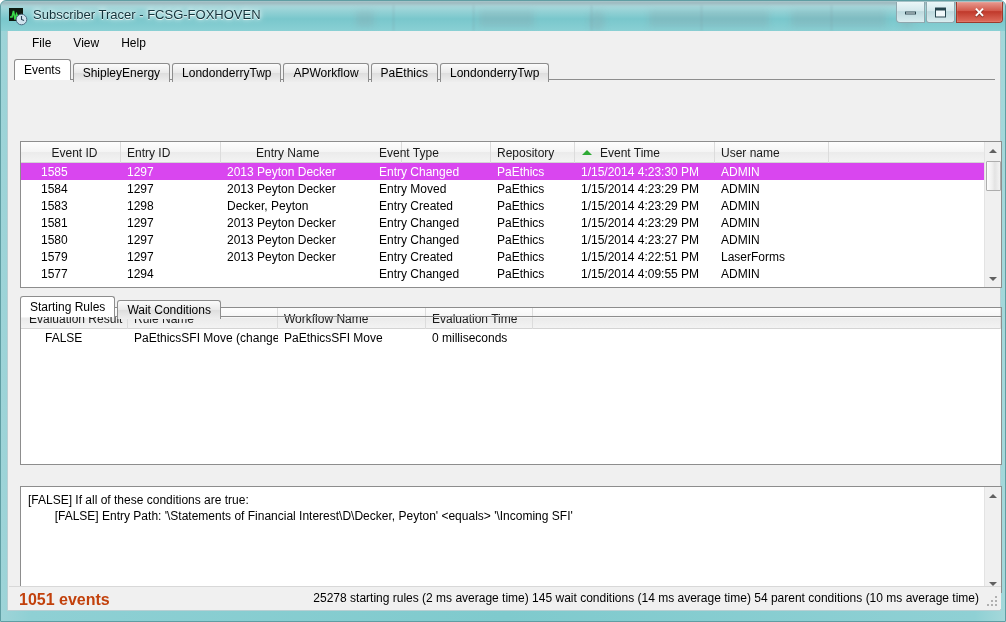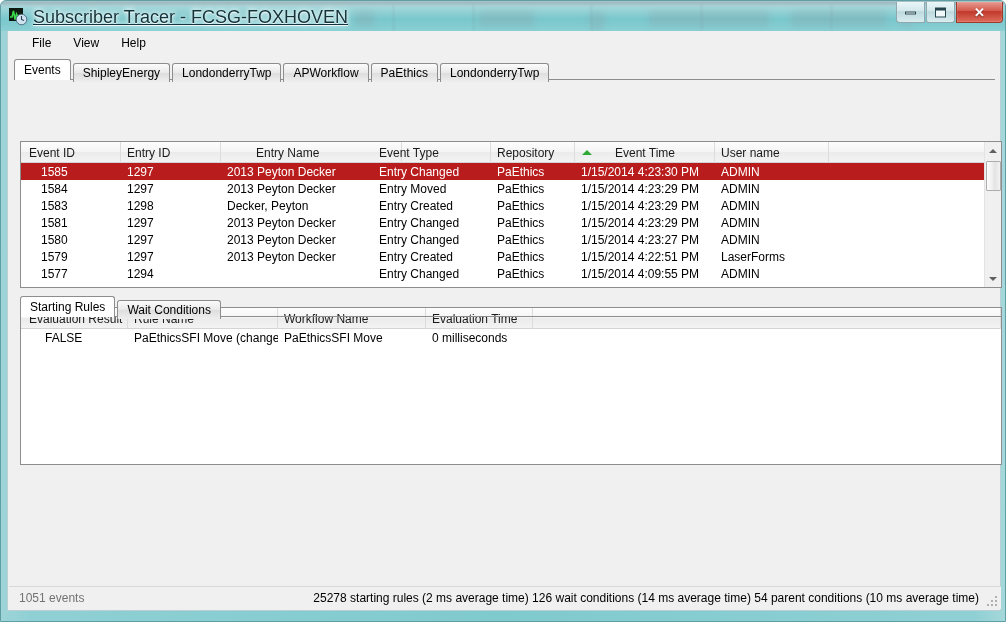--- a/index.html
+++ b/index.html
@@ -45,24 +45,23 @@
   }
 
   .titlebar {
     position: absolute; left: 0; top: 0; width: 1006px; height: 30px;
   }
   .app-icon {
     position: absolute; left: 8px; top: 6px; width: 19px; height: 19px;
   }
   .title-text {
     position: absolute; left: 32px; top: 6px;
-    font-size: 18px; color: #13343c;
+    font-size: 13px; color: #13343c;
     text-shadow: 0 0 4px rgba(255,255,255,0.95), 0 0 7px rgba(255,255,255,0.9), 0 1px 0 rgba(255,255,255,0.8);
     white-space: nowrap;
-    text-decoration: underline;
   }
 
   .winbtns { position: absolute; right: 4px; top: 1px; display: flex; }
   .wbtn {
     width: 29px; height: 21px;
     margin-left: 1px;
     border: 1px solid #8fa7ae;
     border-top: none;
     background: linear-gradient(to bottom, #eaf6f8 0%, #d3e8ec 45%, #bdd9de 48%, #d8ecef 100%);
     border-radius: 0 0 3px 3px;
@@ -167,21 +166,21 @@
     display: inline-block;
     width: 0; height: 0;
     border-left: 5px solid transparent;
     border-right: 5px solid transparent;
     border-bottom: 5px solid #2eaa34;
     margin-right: 8px;
     margin-left: 1px;
   }
   .grid-body { position: absolute; left: 0; top: 21px; right: 0; bottom: 0; overflow: hidden;}
   .row { position: relative; height: 17px; width: 100%; }
-  .row.sel { background: #b91c1c; }
+  .row.sel { background: #d946ef; }
   .cell {
     position: absolute; top: 0; height: 17px;
     font-size: 12px; color: #000;
     display: flex; align-items: center;
     white-space: nowrap; overflow: hidden;
     padding-left: 6px;
   }
   .row.sel .cell { color: #ffffff; }
 
   
@@ -229,21 +228,21 @@
     white-space: pre;
   }
 
   
   .statusbar {
     position: absolute; left: 1px; bottom: 1px; width: 992px; height: 23px;
     background: #f0f0f0;
     border-top: 1px solid #d8d8d8;
   }
   .status-left {
-    position: absolute; left: 10px; top: 4px; font-size: 12px; color: #737373;
+    position: absolute; left: 10px; top: 4px; font-size: 16px; color: #c2410c; font-weight: bold;
   }
   .status-right {
     position: absolute; right: 22px; top: 4px; font-size: 12px; color: #000;
     white-space: nowrap;
   }
   .grip {
     position: absolute; right: 3px; bottom: 2px; width: 14px; height: 14px;
   }
   .grip i {
     position: absolute; width: 2px; height: 2px; background: #b0b0b0;
@@ -321,36 +320,36 @@
           <span>PaEthics</span>
         </div>
         <div class="tab">
           <span>LondonderryTwp</span>
         </div>
       </div>
     </div>
 
     <div class="panel" id="events-panel">
       <div class="grid-head" id="events-head">
-          <div class="gh" style="left: 2px; width: 98px;">
+          <div class="gh" style="left: 2px; width: 98px; justify-content: center;">
             <span>Event ID</span>
           </div>
           <div class="gh" style="left: 100px; width: 100px;">
             <span>Entry ID</span>
           </div>
           <div class="gh" style="left: 200px; width: 152px; margin-left: 29px;">
             <span>Entry Name</span>
           </div>
           <div class="gh" style="left: 352px; width: 118px;">
             <span>Event Type</span>
           </div>
           <div class="gh" style="left: 470px; width: 84px;">
             <span>Repository</span>
           </div>
-          <div class="gh" style="left: 554px; width: 140px; gap: 15px;">
+          <div class="gh" style="left: 554px; width: 140px;">
             <span class="sort-asc"></span>
             <span>Event Time</span>
           </div>
           <div class="gh" style="left: 694px; width: 114px;">
             <span>User name</span>
           </div>
           <div class="gh" style="left: 808px; width: 156px;">
             <span></span>
           </div>
         </div>
@@ -462,24 +461,36 @@
       <div class="grid-body" id="rules-body">
           <div class="row">
             <div class="cell" style="left: 2px; width: 105px; padding-left: 22px;">FALSE</div>
             <div class="cell" style="left: 107px; width: 150px;">PaEthicsSFI Move (change)</div>
             <div class="cell" style="left: 257px; width: 148px;">PaEthicsSFI Move</div>
             <div class="cell" style="left: 405px; width: 107px;">0 milliseconds</div>
           </div>
         </div>
     </div>
 
+    <div class="panel" id="desc-panel">
+      <div class="desc-text"><span>[FALSE] If all of these conditions are true:</span>
+<span>        [FALSE] Entry Path: '\Statements of Financial Interest\D\Decker, Peyton' &lt;equals&gt; '\Incoming SFI'</span></div>
+      <div class="vscroll">
+        <div class="sb-arrow up">
+            <i class="tri-up"></i>
+          </div>
+        <div class="sb-arrow down">
+            <i class="tri-dn"></i>
+          </div>
+      </div>
+    </div>
 
     <div class="statusbar">
       <span class="status-left">1051 events</span>
-      <span class="status-right">25278 starting rules (2 ms average time)  126 wait conditions (14 ms average time)  54 parent conditions (10 ms average time)</span>
+      <span class="status-right">25278 starting rules (2 ms average time)  145 wait conditions (14 ms average time)  54 parent conditions (10 ms average time)</span>
       <span class="grip">
         <i style="right:1px;bottom:1px"></i>
           <i style="right:5px;bottom:1px"></i>
           <i style="right:9px;bottom:1px"></i>
         <i style="right:1px;bottom:5px"></i>
           <i style="right:5px;bottom:5px"></i>
         <i style="right:1px;bottom:9px"></i>
       </span>
     </div>
 

